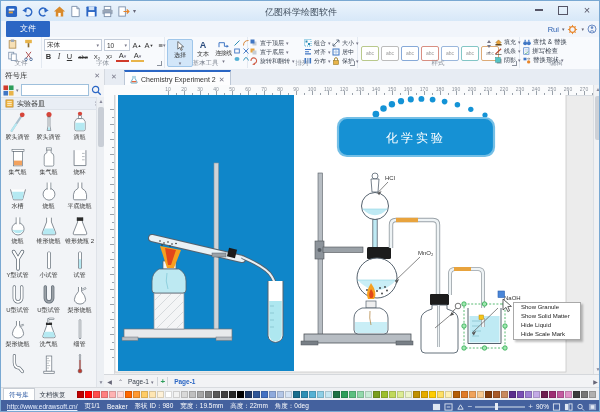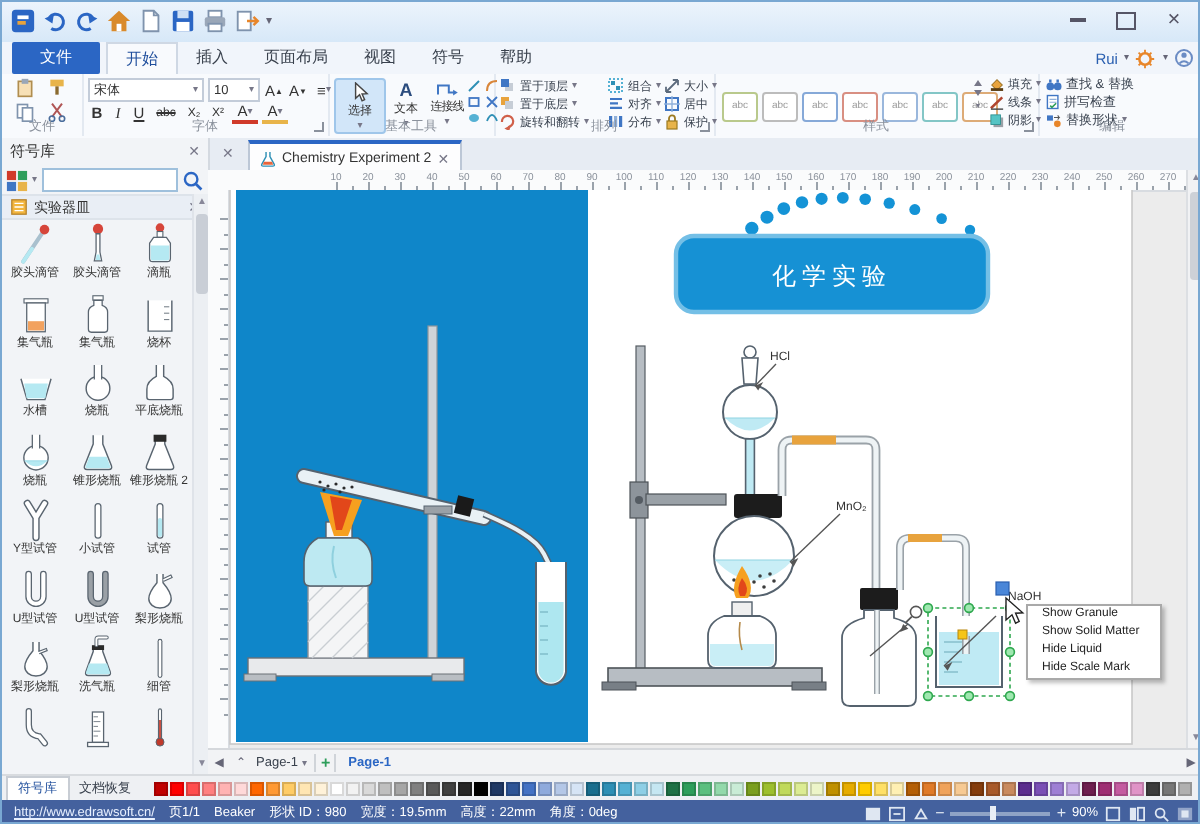--- a/index.html
+++ b/index.html
@@ -130,41 +130,34 @@
             <rect x="3.5" y="1.5" width="7" height="3.5" fill="#fff" stroke="#7f93ad"></rect>
             <rect x="1.5" y="5" width="11" height="5" rx="1" fill="#9aa7b8"></rect>
             <rect x="3.5" y="8.5" width="7" height="4" fill="#fff" stroke="#7f93ad"></rect>
           </svg></span>
         <span class="qi"><svg width="13" height="13" viewBox="0 0 14 14">
             <rect x="2" y="2" width="7" height="10" fill="#fff" stroke="#7f93ad"></rect>
             <path d="M7 7 L12.5 7 M10.5 4.8 L12.8 7 L10.5 9.2" stroke="#e8862a" stroke-width="1.3" fill="none"></path>
           </svg></span>
         <span class="caret">▾</span>
       </div>
+    <div id="win-title" class="abs">亿图科学绘图软件</div>
     <div class="wctrl abs">
       <span class="wbtn">
           <span class="mini"></span>
         </span>
       <span class="wbtn">
           <span class="maxi"></span>
         </span>
       <span class="wbtn close">×</span>
     </div>
   </div>
 
   <div id="tabrow" class="abs">
     <div id="tab-file" class="abs">文件</div>
-    <div class="rtabs abs">
-      <span class="rtab sel">开始</span>
-      <span class="rtab">插入</span>
-      <span class="rtab">页面布局</span>
-      <span class="rtab">视图</span>
-      <span class="rtab">符号</span>
-      <span class="rtab">帮助</span>
-    </div>
     <div class="acct abs">
       <span>Rui</span>
         <span class="caret">▾</span>
       <svg width="11" height="11" viewBox="0 0 12 12">
           <circle cx="6" cy="6" r="3.1" fill="none" stroke="#e8862a" stroke-width="1.4"></circle>
           <path d="M6 1 L6 3 M6 9 L6 11 M1 6 L3 6 M9 6 L11 6 M2.5 2.5 L4 4 M8 8 L9.5 9.5 M9.5 2.5 L8 4 M4 8 L2.5 9.5" stroke="#e8862a" stroke-width="1"></path>
         </svg>
       <span class="caret">▾</span>
       <svg width="10" height="10" viewBox="0 0 10 10">
           <circle cx="5" cy="5" r="4" fill="none" stroke="#6b8cc4" stroke-width="1"></circle>

